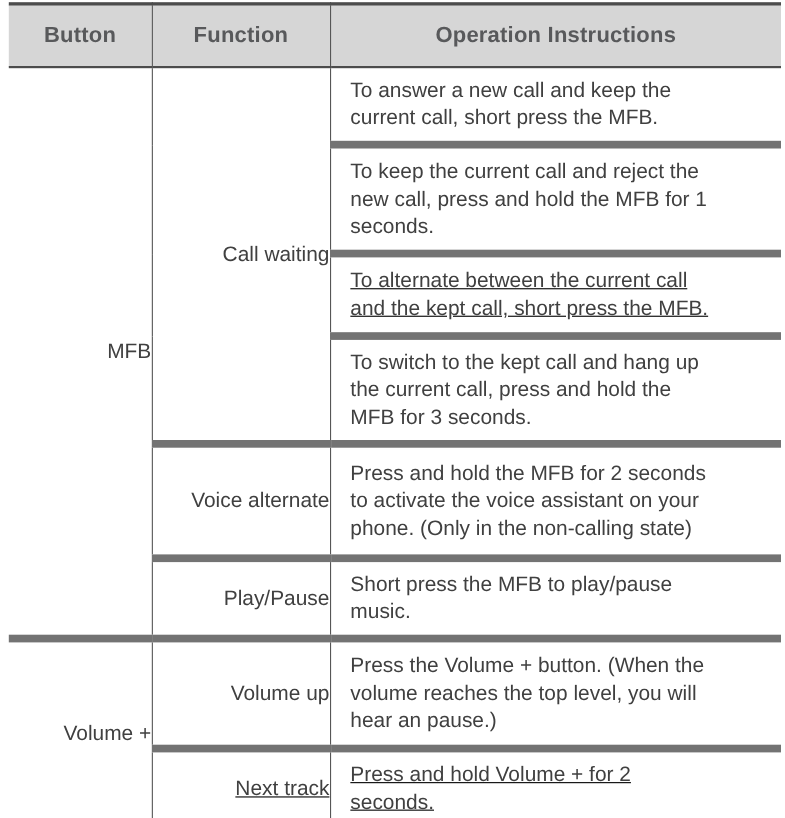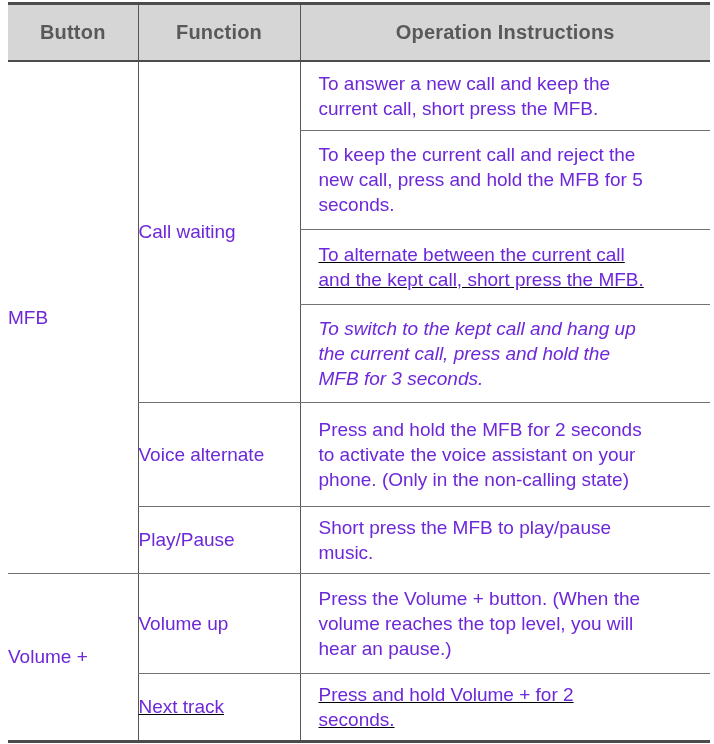--- a/index.html
+++ b/index.html
@@ -34,42 +34,42 @@
     font-size: 20px;
     font-weight: bold;
     text-align: center;
     vertical-align: middle;
     border-bottom: 2px solid #4c4c4c;
     height: 55px;
     padding: 0;
     letter-spacing: 0.2px;
   }
   td {
-    color: #6d28d9;
+    color: #404040;
     font-size: 19px;
     line-height: 25px;
     vertical-align: middle;
-    border-bottom: 1px solid #737373;
+    border-bottom: 7px solid #737373;
     padding: 0;
   }
   .col-function, .col-instruction {
     border-left: 1px solid #565656;
   }
   td.button-cell, td.function-cell {
-    text-align: left;
+    text-align: right;
   }
   td.instruction-cell {
     text-align: left;
     padding: 8px 6px 8px 18px;
     white-space: pre-line;
   }
   tr.r1 { height: 69px; }
   tr.r2 { height: 99px; }
   tr.r3 { height: 75px; text-decoration: underline; }
-  tr.r4 { height: 98px; font-style: italic; }
+  tr.r4 { height: 98px; }
   tr.r5 { height: 104px; }
   tr.r6 { height: 65px; }
   tr.r7 { height: 100px; }
   tr.r8 { height: 64px; text-decoration: underline; }
 </style>
 </head>
 <body>
 
 <div class="page">
   <table class="manual-table">
@@ -87,21 +87,21 @@
     </thead>
     <tbody>
       <tr class="r1">
         <td class="button-cell" rowspan="6">MFB</td>
         <td class="function-cell col-function" rowspan="4">Call waiting</td>
         <td class="instruction-cell col-instruction">To answer a new call and keep the
 current call, short press the MFB.</td>
       </tr>
       <tr class="r2">
         <td class="instruction-cell col-instruction">To keep the current call and reject the
-new call, press and hold the MFB for 5
+new call, press and hold the MFB for 1
 seconds.</td>
       </tr>
       <tr class="r3">
         <td class="instruction-cell col-instruction">To alternate between the current call
 and the kept call, short press the MFB.</td>
       </tr>
       <tr class="r4">
         <td class="instruction-cell col-instruction">To switch to the kept call and hang up
 the current call, press and hold the
 MFB for 3 seconds.</td>

